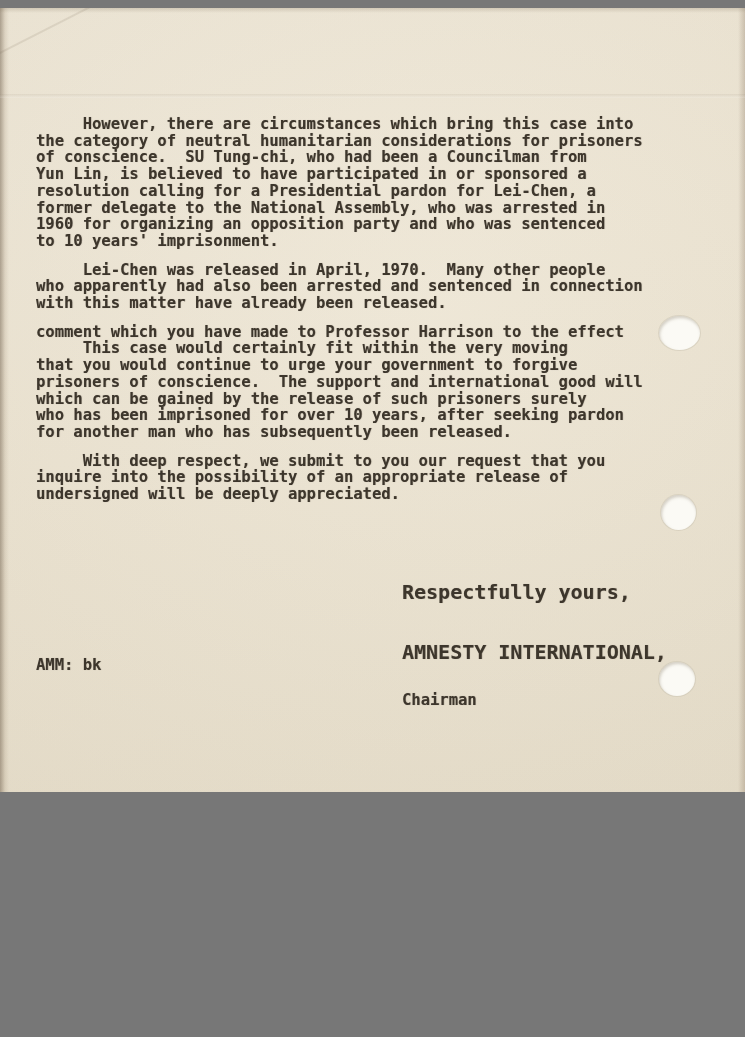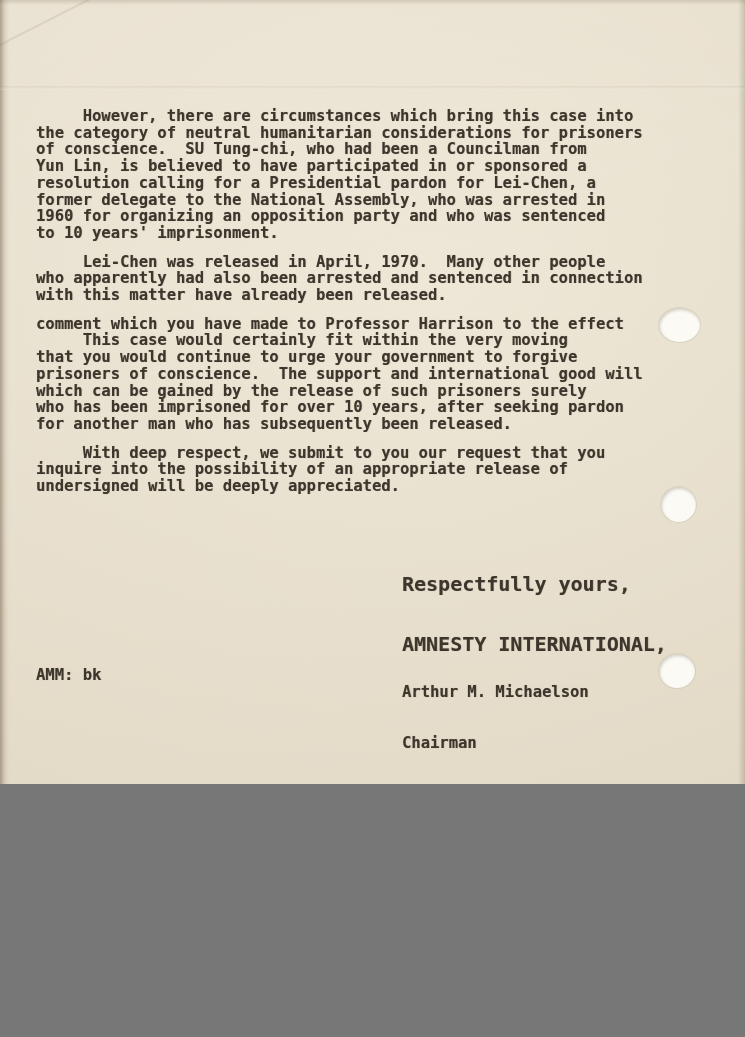--- a/index.html
+++ b/index.html
@@ -1,19 +1,19 @@
 <!DOCTYPE html>
 <html style="--paper: #ece4d2; --ink: #3d362c; --pencil: #85755c; --stamp-ink: #2e2a24; --logo-gray: #d2cec1; --logo-dark: #a59f90; --watermark-gray: #ada491;"><head>
 <meta charset="utf-8">
 <style>
   html,body{margin:0;padding:0;background:#777;}
   .page{
     position:relative;
     width:745px;height:784px;
-    margin:0 auto;
+    margin:8px auto;
     background:
       radial-gradient(ellipse 900px 700px at 58% 38%, rgba(255,255,255,0.10), rgba(130,110,80,0.07) 90%),
       linear-gradient(160deg, #efe8d8 0%, var(--paper,#ece4d2) 45%, #e8e0cd 100%);
     overflow:hidden;
     font-family:"DejaVu Sans Mono", monospace;
   }
   
   .edge-left{position:absolute;left:0;top:0;width:9px;height:100%;
     background:linear-gradient(to right, rgba(95,78,58,0.45), rgba(140,120,95,0.15) 55%, rgba(0,0,0,0));}
   .edge-right{position:absolute;right:0;top:0;width:7px;height:100%;
@@ -36,21 +36,21 @@
     color:var(--ink,#3d362c);font-weight:bold;
     text-shadow:0.4px 0.4px 0.7px rgba(61,54,44,0.45);
   }
   .para{margin:0 0 12px 0;}
   .line{white-space:pre;}
 
   .sig-block{position:absolute;left:402px;top:542px;font-size:20px;line-height:17px;
     color:var(--ink,#3d362c);font-weight:bold;text-shadow:0.4px 0.4px 0.7px rgba(61,54,44,0.45);white-space:pre;}
   .sig-salutation{margin-bottom:9px;}
   .sig-group{padding-left:19px;}
-  .initials{position:absolute;left:36px;top:666px;font-size:15.5px;color:var(--ink,#3d362c);
+  .initials{position:absolute;left:36px;top:648px;font-size:15.5px;color:var(--ink,#3d362c);
     font-weight:bold;text-shadow:0.4px 0.4px 0.7px rgba(61,54,44,0.45);white-space:pre;}
   .signer-block{position:absolute;left:402px;top:650px;font-size:15.5px;line-height:17px;
     color:var(--ink,#3d362c);font-weight:bold;text-shadow:0.4px 0.4px 0.7px rgba(61,54,44,0.45);white-space:pre;}
 
   
   .hole{position:absolute;border-radius:50%;background:#fbfaf5;
     box-shadow:inset 1px 2px 3px rgba(140,130,110,0.35), 0 0 0 1px rgba(200,192,175,0.45);}
   .hole-1{left:659px;top:308px;width:41px;height:34px;}
   .hole-2{left:661px;top:487px;width:35px;height:35px;}
   .hole-3{left:659px;top:654px;width:36px;height:34px;}
@@ -120,21 +120,20 @@
   </main>
 
   <div class="sig-block">
     <div class="sig-salutation">Respectfully yours,</div>
     <div>AMNESTY INTERNATIONAL,</div>
   </div>
 
   <div class="initials">AMM: bk</div>
 
   <div class="signer-block">
-    <div>Arthur M. Michaelson</div>
     <div>Chairman</div>
   </div>
 
   <svg class="logo" width="236" height="178" viewBox="0 0 236 178" aria-hidden="true">
     <path fill="var(--logo-gray,#d2cec1)" fill-rule="evenodd" d="M -38,78 a 138,70 0 1,0 276,0 a 138,70 0 1,0 -276,0 Z
          M -4,74 a 106,44 0 1,0 212,0 a 106,44 0 1,0 -212,0 Z"></path>
     <polygon fill="#f7f3e9" points="76,48 116,28 116,138 76,158"></polygon>
     <polygon fill="#b7b1a3" points="116,28 125,23 125,133 116,138"></polygon>
     <polygon fill="#f7f3e9" points="125,23 133,19 133,128 125,133"></polygon>
     <polygon fill="#b7b1a3" points="133,19 140,15 140,124 133,128"></polygon>

